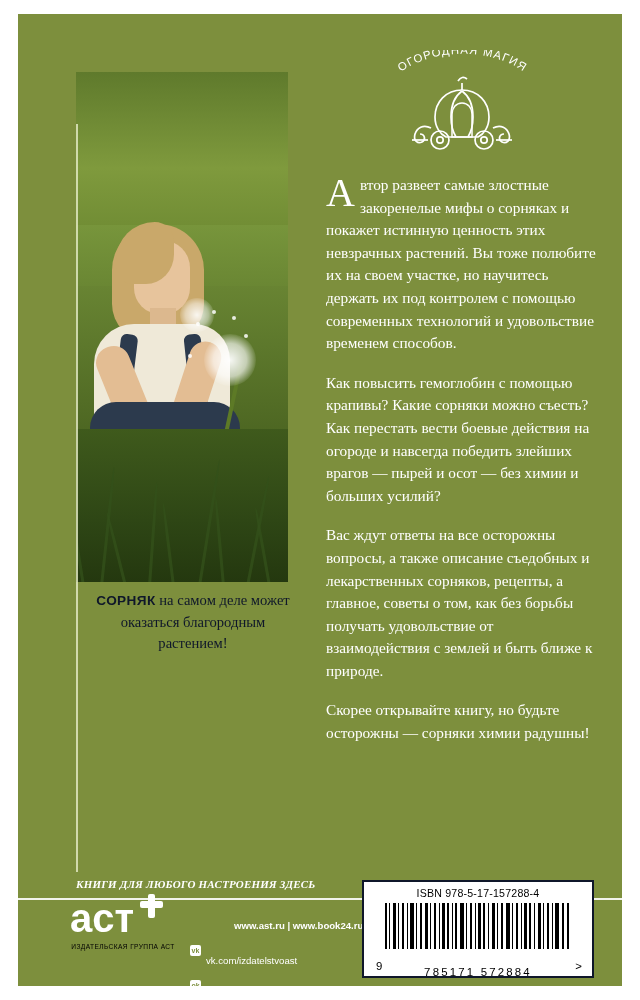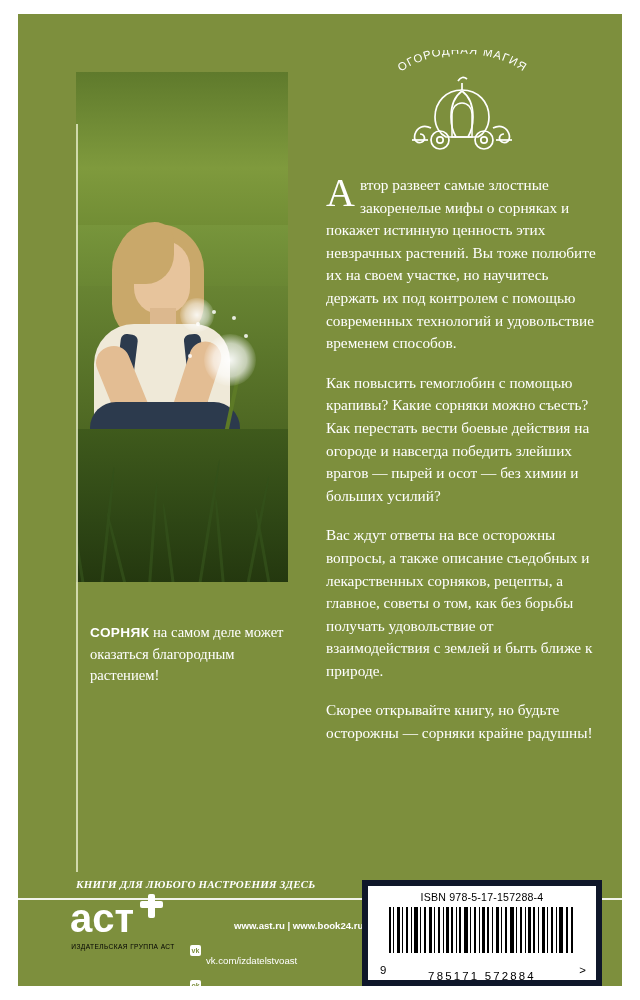--- a/index.html
+++ b/index.html
@@ -209,26 +209,27 @@
     font-size: 40px;
     line-height: 34px;
     padding: 2px 5px 0 0;
     font-weight: 400;
   }
 
   
   .blurb {
     position: absolute;
     left: 72px;
-    top: 608px;
+    top: 576px;
     width: 206px;
-    color: #ffffff;
+    color: #0f172a;
     font-family: "Liberation Serif", serif;
     font-size: 14.6px;
     line-height: 21.5px;
+    text-align: center;
   }
   .blurb p { margin: 0 0 16px 0; }
   .blurb .caps {
     font-family: "Liberation Sans", sans-serif;
     font-weight: bold;
     font-size: 13.6px;
     letter-spacing: .4px;
   }
 
   
@@ -299,21 +300,21 @@
   .links .under { text-decoration: underline; margin-top: 20px; }
 
   
   .isbn-box {
     position: absolute;
     left: 344px;
     top: 866px;
     width: 228px;
     height: 94px;
     background: #ffffff;
-    border: 6px solid #0f172a;
+    border: 2px solid #0f172a;
   }
   .isbn-text {
     font-family: "Liberation Sans", sans-serif;
     font-size: 10.6px;
     color: #000;
     text-align: center;
     margin-top: 5px;
     letter-spacing: .2px;
   }
   .barcode {
@@ -425,21 +426,21 @@
           <path d="M58 90 h-16"></path>
           <path d="M126 90 h16"></path>
         </g>
       </svg>
     </div>
 
     <div class="col">
       <p><span class="dropcap">А</span><span>втор развеет самые злостные закоренелые мифы о сорняках и покажет истинную ценность этих невзрачных растений. Вы тоже полюбите их на своем участке, но научитесь держать их под контролем с помощью современных технологий и удовольствие временем способов.</span></p>
       <p>Как повысить гемоглобин с помощью крапивы? Какие сорняки можно съесть? Как перестать вести боевые действия на огороде и навсегда победить злейших врагов — пырей и осот — без химии и больших усилий?</p>
       <p>Вас ждут ответы на все осторожны вопросы, а также описание съедобных и лекарственных сорняков, рецепты, а главное, советы о том, как без борьбы получать удовольствие от взаимодействия с землей и быть ближе к природе.</p>
-      <p>Скорее открывайте книгу, но будьте осторожны — сорняки крайне радушны!</p>
+      <p>Скорее открывайте книгу, но будьте осторожны — сорняки химии радушны!</p>
     </div>
 
     <div class="blurb">
       <p><span class="caps">СОРНЯК</span><span> на самом деле может оказаться благородным растением!</span></p>
     </div>
 
     <div class="tagline">КНИГИ ДЛЯ ЛЮБОГО НАСТРОЕНИЯ ЗДЕСЬ</div>
     <div class="footer-rule"></div>
 
     <div class="publisher">

